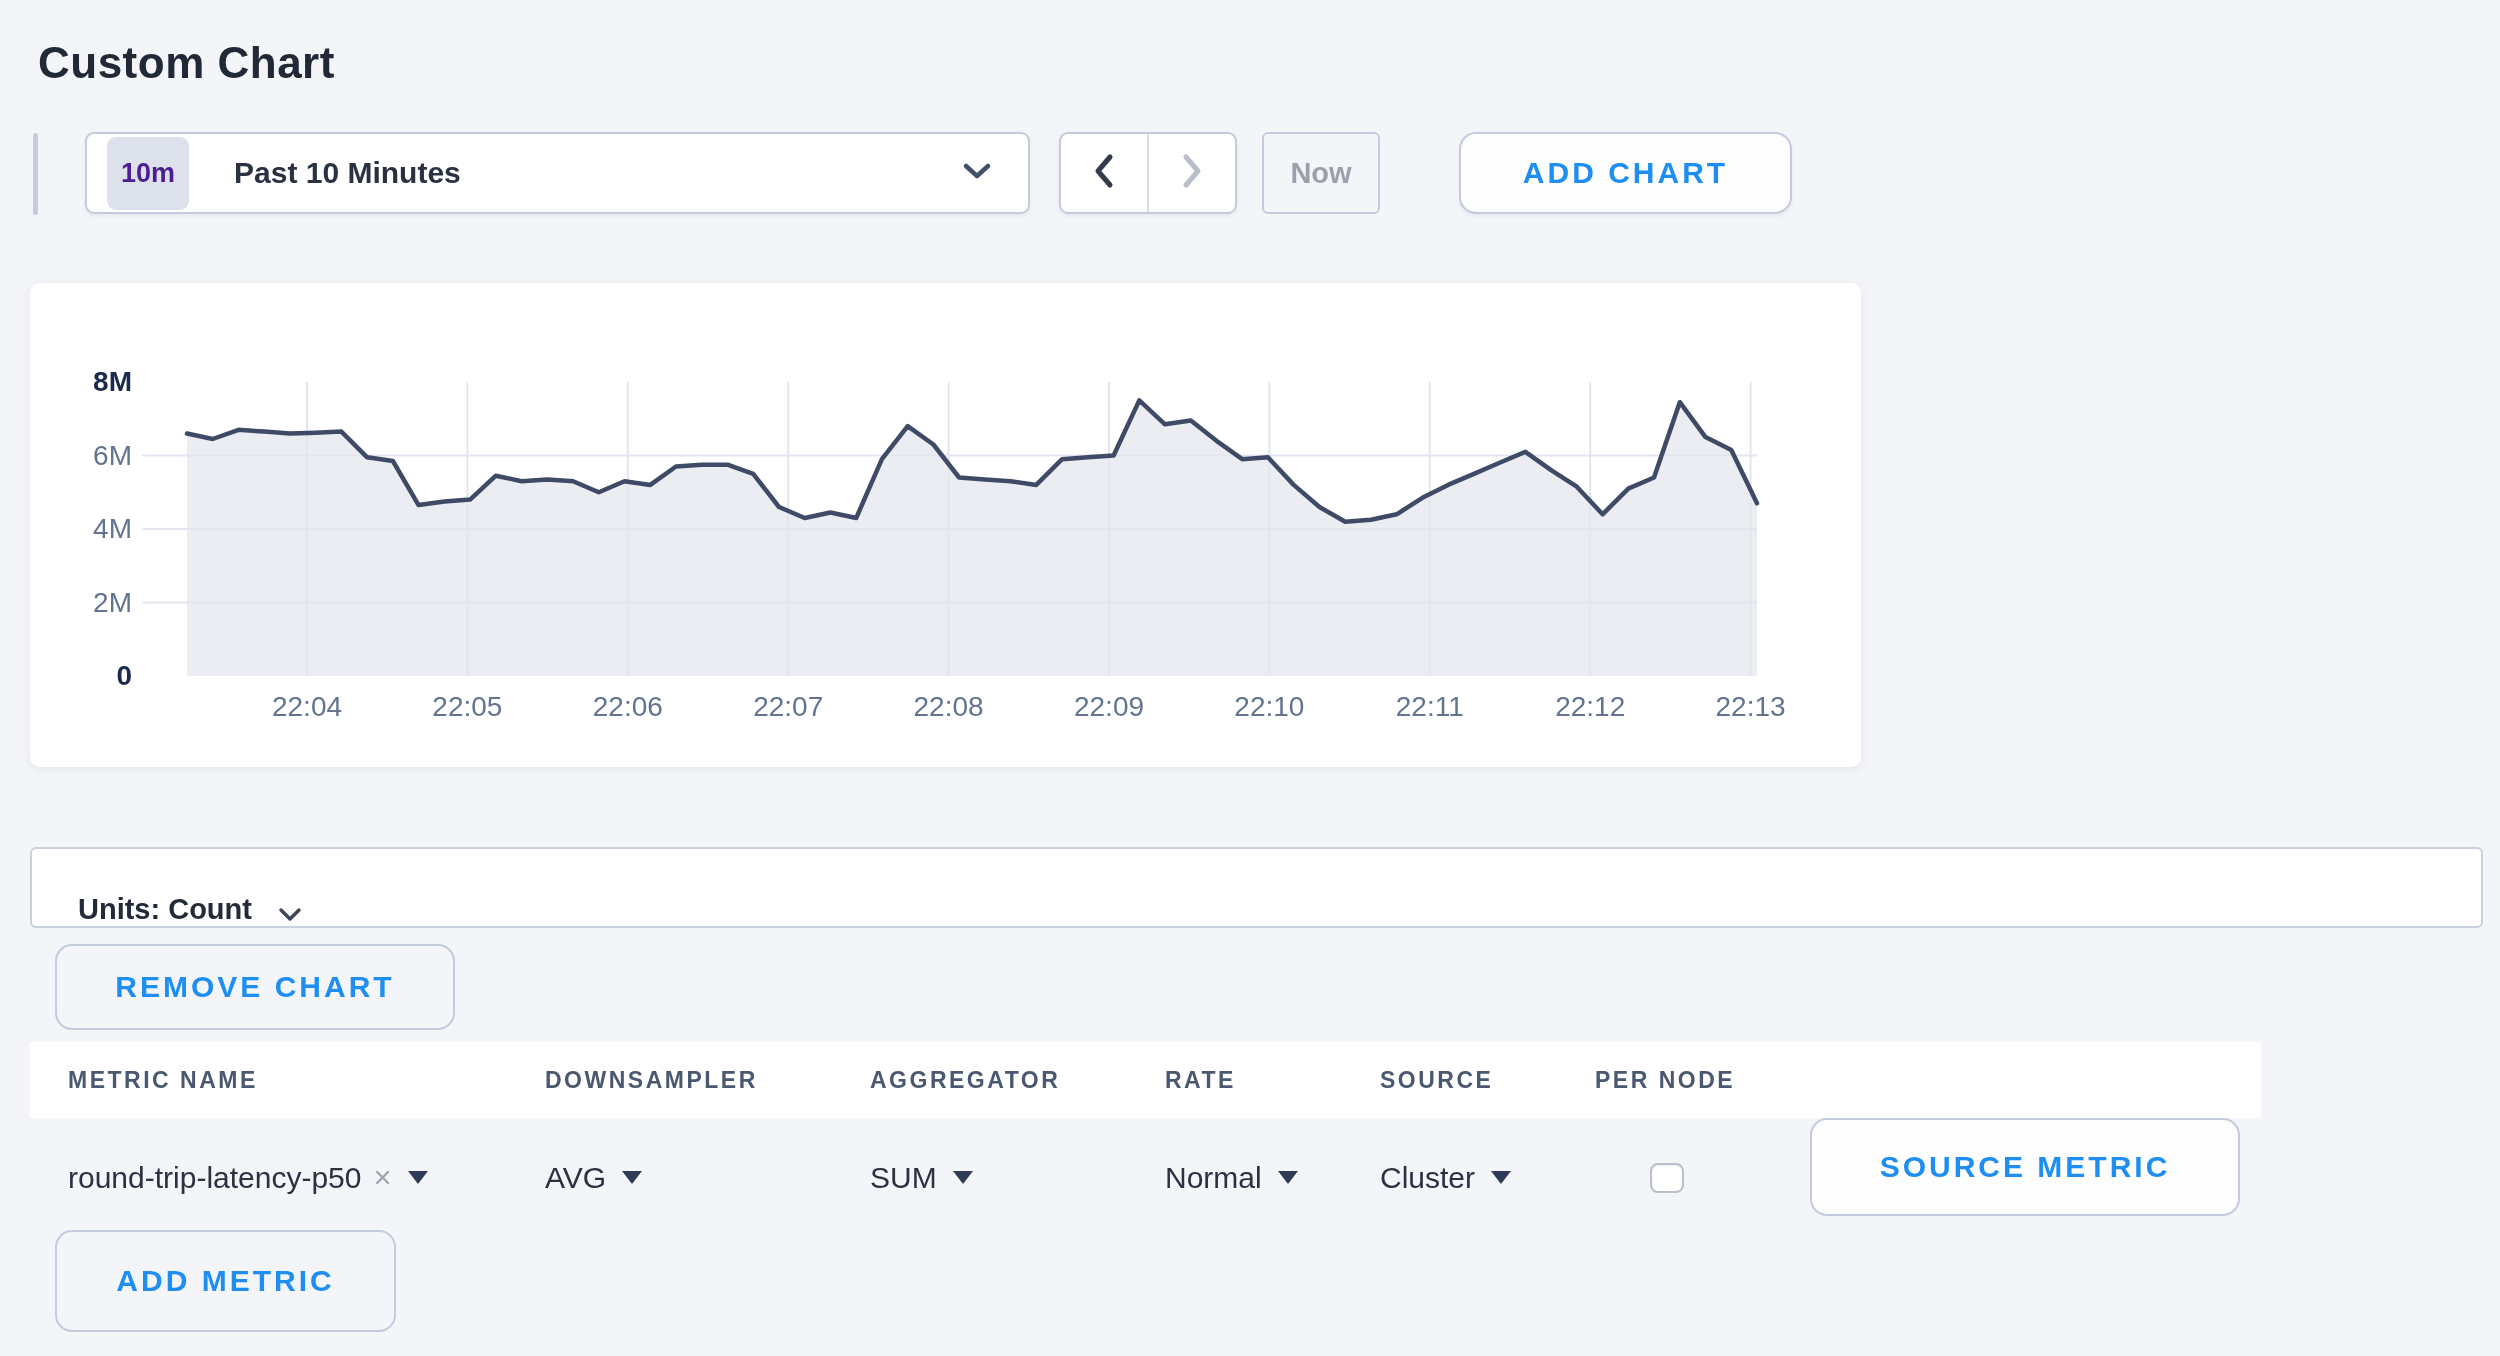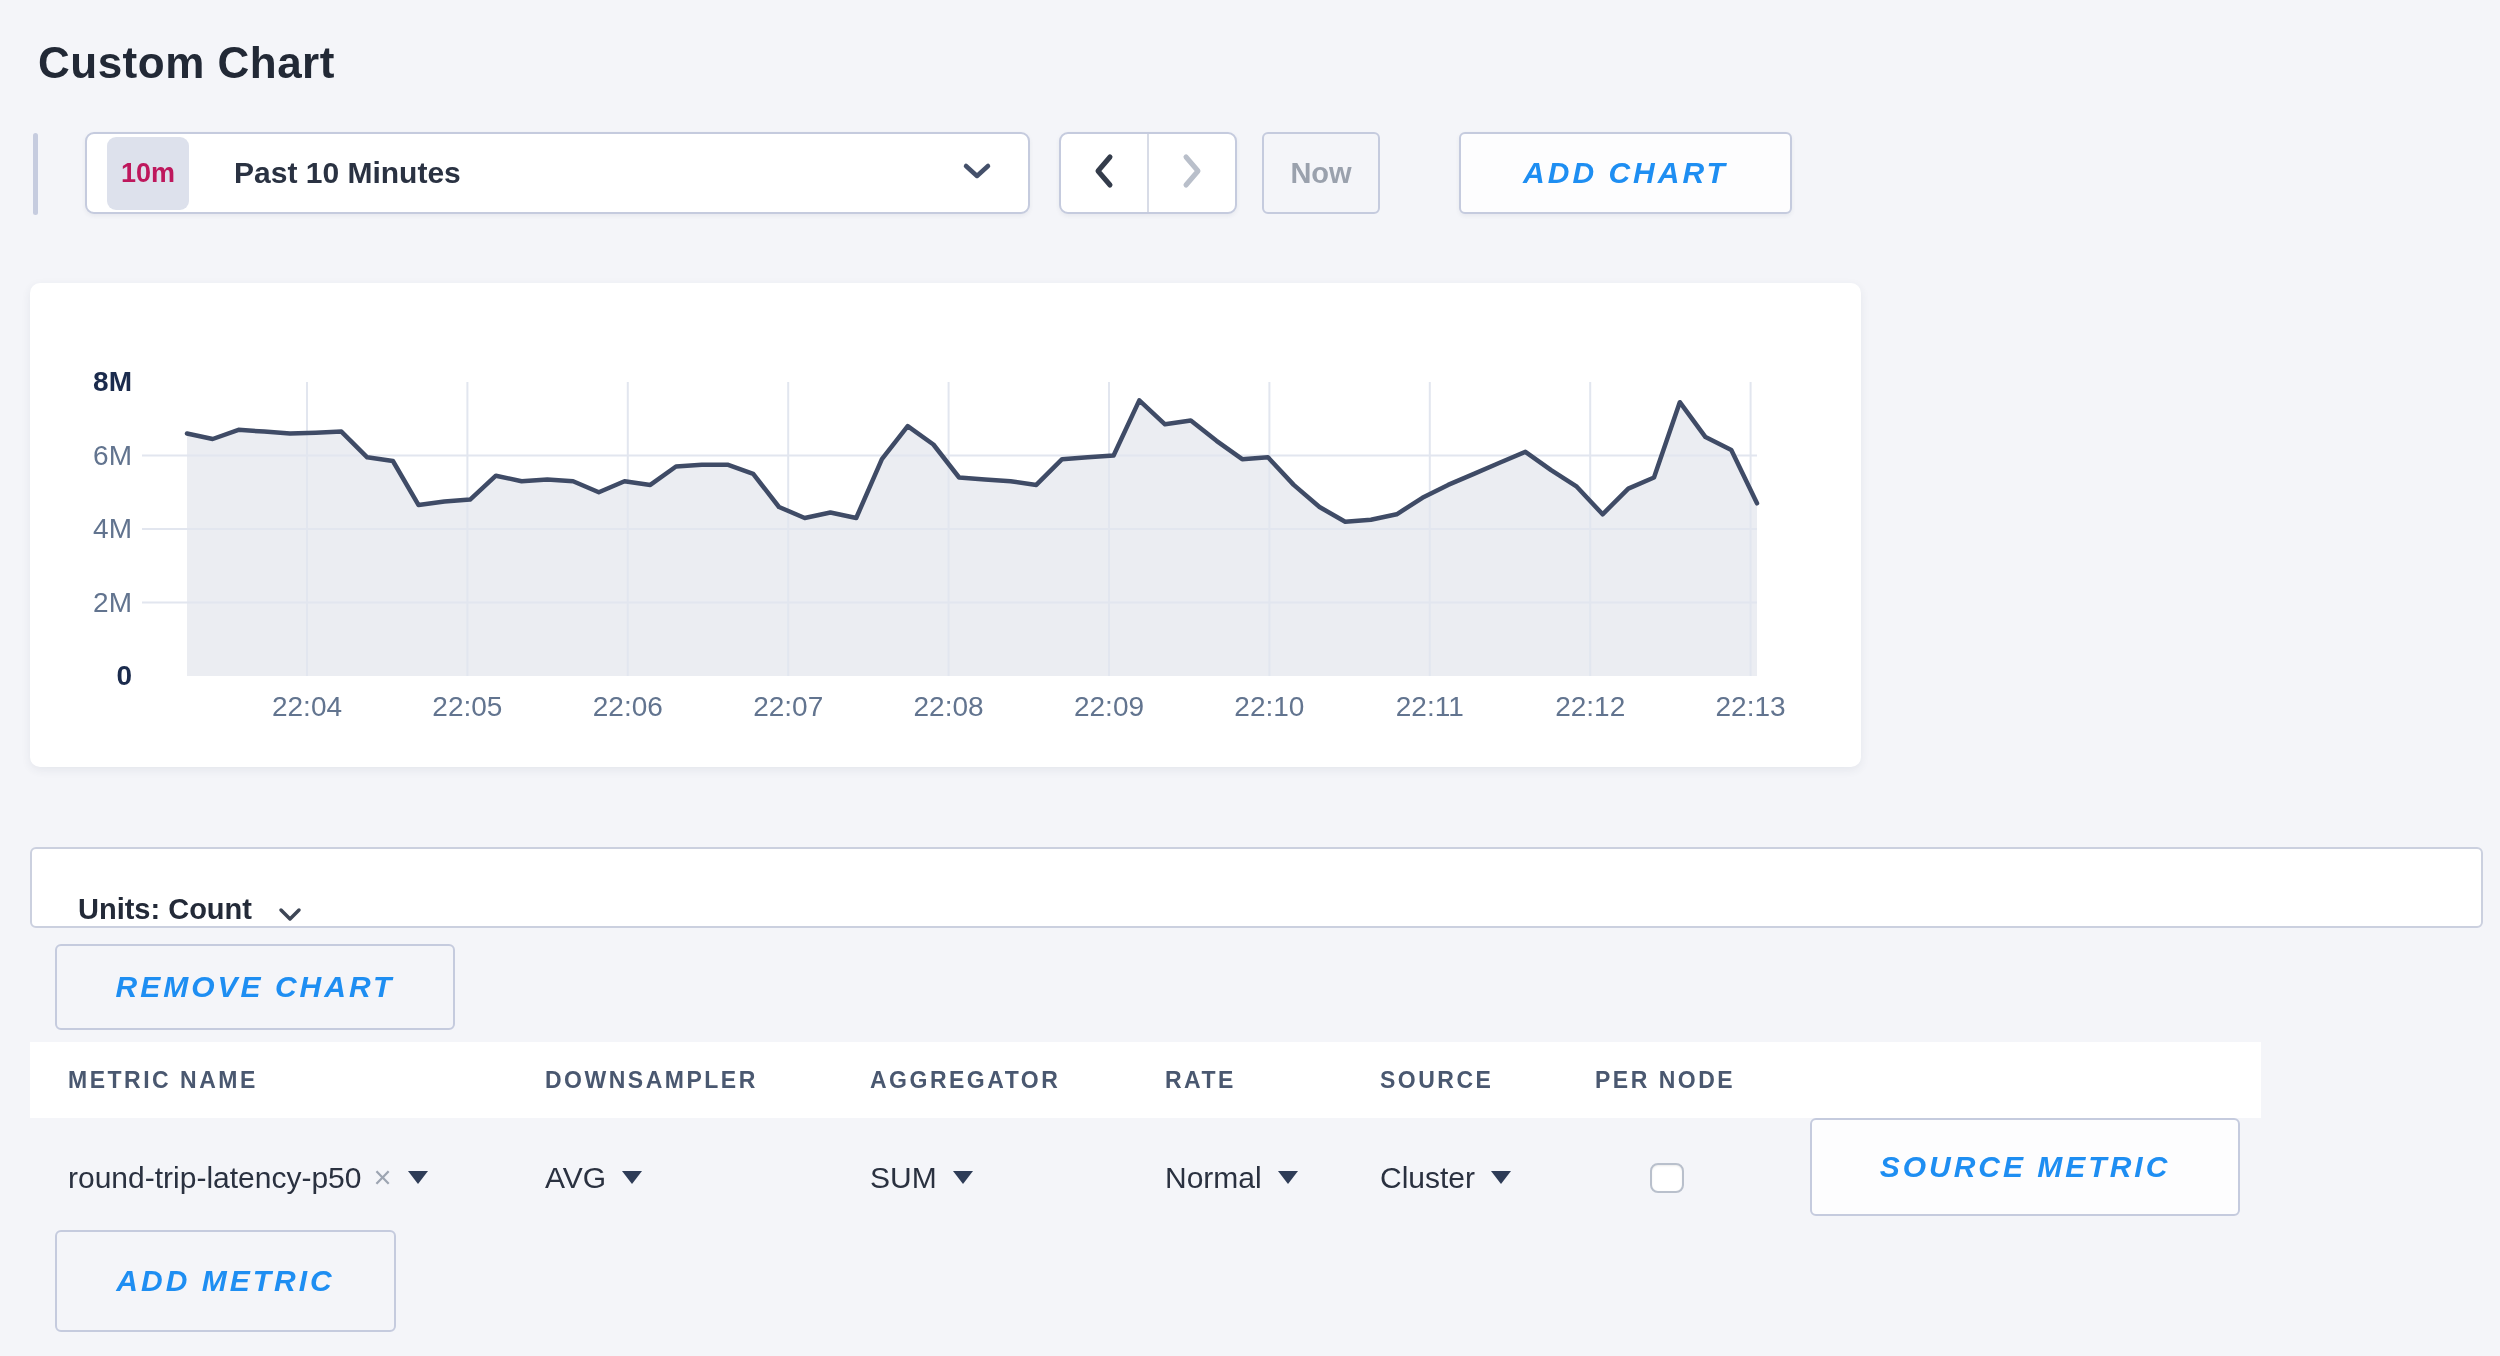--- a/index.html
+++ b/index.html
@@ -16,41 +16,41 @@
   }
   
   .left-divider{left:33px;top:133px;width:5px;height:82px;background:#c6ccdf;border-radius:3px;}
   .time-select{
     left:85px;top:132px;width:945px;height:82px;background:#ffffff;
     border:2px solid #c5cbde;border-radius:9px;box-sizing:border-box;
     display:flex;align-items:center;cursor:pointer;
     box-shadow:0 2px 4px rgba(60,70,100,.07);
   }
   .time-badge{
-    margin-left:20px;background:#dde1ec;color:#be185d;font-weight:700;font-size:27px;
+    margin-left:20px;background:#dde1ec;color:#4c1d95;font-weight:700;font-size:27px;
     padding:23px 14px;border-radius:9px;line-height:1;
   }
   .time-label{margin-left:45px;font-size:30px;font-weight:700;color:#2a3242;}
   .time-chevron{margin-left:auto;margin-right:36px;}
   .pager{
     left:1059px;top:132px;width:178px;height:82px;background:#ffffff;
     border:2px solid #c5cbde;border-radius:9px;box-sizing:border-box;
     display:flex;box-shadow:0 2px 4px rgba(60,70,100,.07);
   }
   .pager-btn{flex:1;display:flex;align-items:center;justify-content:center;cursor:pointer;}
   .pager-btn + .pager-btn{border-left:2px solid #d8dce7;}
   .btn-ghost{
     background:transparent;border:2px solid #c5cbde;border-radius:6px;box-sizing:border-box;
     display:flex;align-items:center;justify-content:center;cursor:pointer;
   }
   .now-btn{left:1262px;top:132px;width:118px;height:82px;font-size:29px;font-weight:700;color:#9aa1ad;}
   .blue-btn{
     font-size:30px;font-weight:700;color:#1e8ef2;letter-spacing:3px;
-    border:2px solid #c5cbde;border-radius:6px;box-sizing:border-box;
-    display:flex;align-items:center;justify-content:center;cursor:pointer;background:transparent;font-style:italic;
+    border:2px solid #c5cbde;border-radius:17px;box-sizing:border-box;
+    display:flex;align-items:center;justify-content:center;cursor:pointer;background:transparent;
   }
   .add-chart-btn{left:1459px;top:132px;width:333px;height:82px;background:#fdfdfe;box-shadow:0 2px 4px rgba(60,70,100,.07);}
   
   .chart-card{
     left:30px;top:283px;width:1831px;height:484px;background:#ffffff;border-radius:10px;
     box-shadow:0 3px 10px rgba(55,65,95,.08);
   }
   
   .units-bar{
     left:30px;top:847px;width:2453px;height:81px;background:#ffffff;

